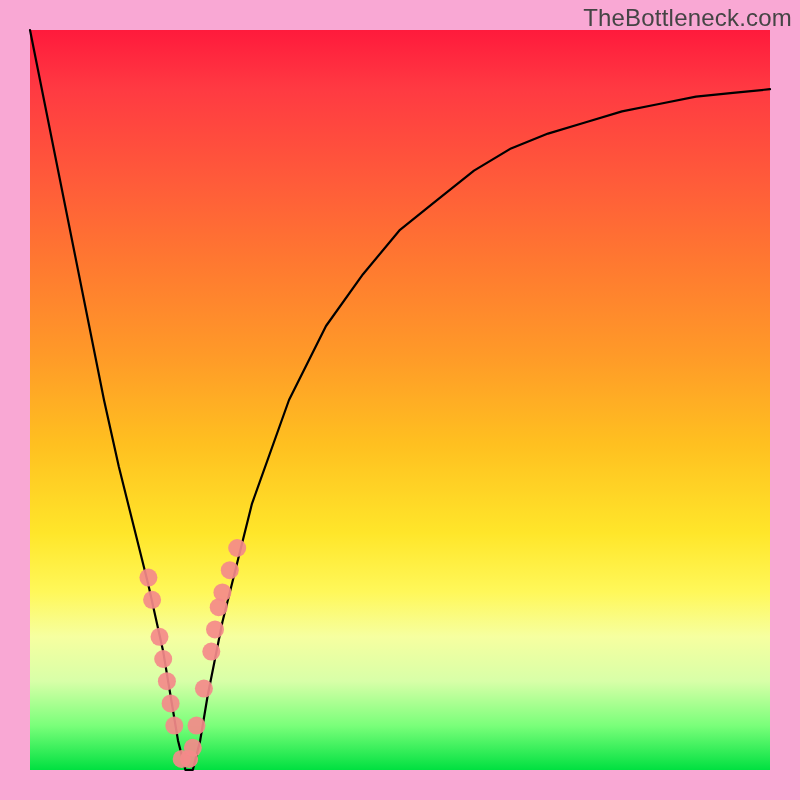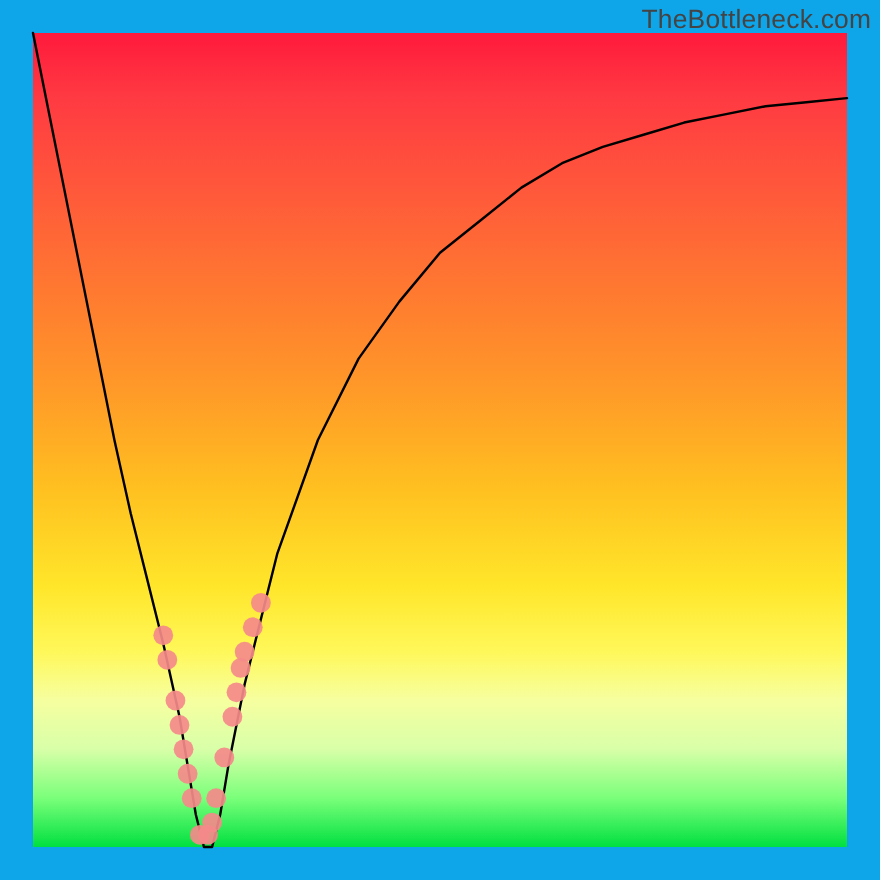--- a/index.html
+++ b/index.html
@@ -10,21 +10,21 @@
     overflow: hidden;
     background: #000;
     font-family: Arial, Helvetica, sans-serif;
   }
   .frame {
     position: absolute;
     left: 0;
     top: 0;
     width: 800px;
     height: 800px;
-    background: #0ea5e9;
+    background: #f9a8d4;
   }
   .plot-area {
     position: absolute;
     left: 30px;
     top: 30px;
     width: 740px;
     height: 740px;
     
     background: linear-gradient(to bottom,
       #ff1a3c 0%,

